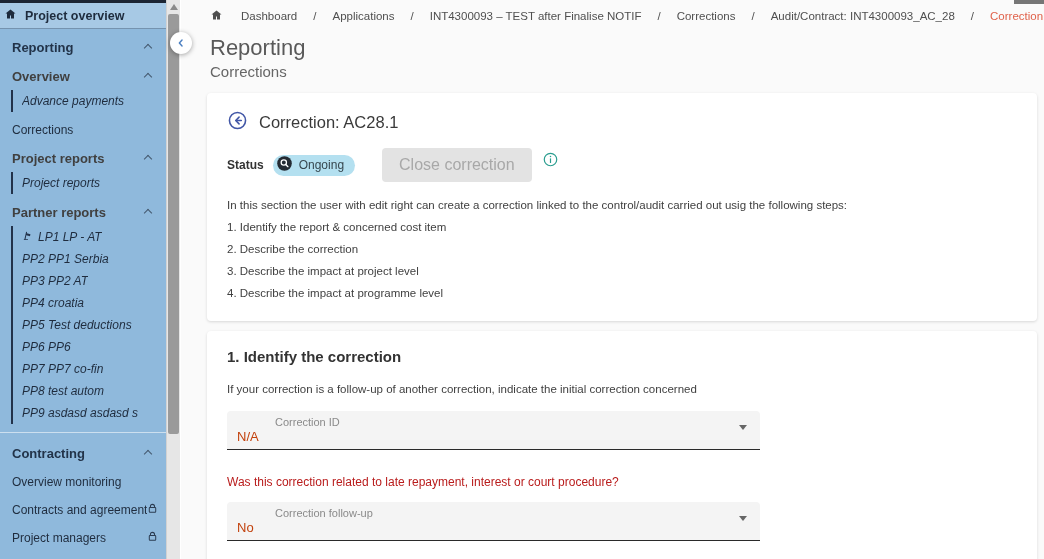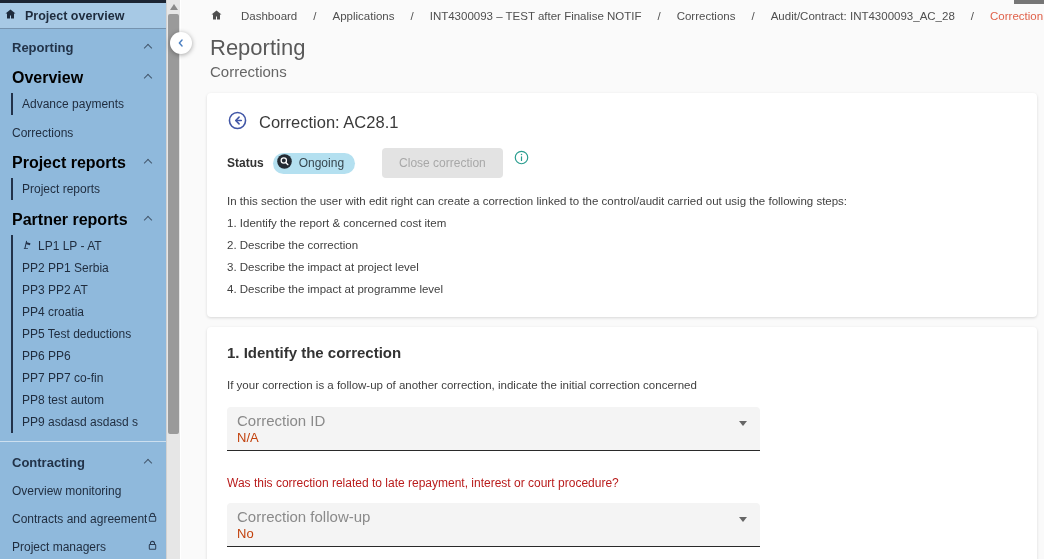--- a/index.html
+++ b/index.html
@@ -16,33 +16,33 @@
     display:flex; align-items:center; gap:8px; height:26px; padding:0 4px;
     background:#a7c9e5; border-bottom:1px solid rgba(25,45,75,.35);
     font-size:12.5px; font-weight:700; color:#1e2b3d; cursor:pointer;
   }
   .sec-head, .sub-head {
     display:flex; align-items:center; justify-content:space-between;
     padding:11px 12px 5px 12px; cursor:pointer;
   }
   .sec-head .lbl { font-size:13px; font-weight:700; color:#223349; }
   .sub-head { padding:9px 12px 4px 12px; }
-  .sub-head .lbl { font-size:16px; font-weight:600; color:#000000; }
+  .sub-head .lbl { font-size:13px; font-weight:600; color:#404040; }
   .chev-up {
     width:6px; height:6px; border:solid #44586e; border-width:0 1.5px 1.5px 0;
     transform:rotate(-135deg); margin-right:3px; flex:none;
   }
   .s-item {
     display:flex; align-items:center; justify-content:space-between;
     padding:5px 8px 5px 12px; font-size:12px; color:#1f2c3e; cursor:pointer;
   }
   .s-item .left { display:flex; align-items:center; gap:5px; min-width:0; }
   .s-item .txt { white-space:nowrap; overflow:hidden; }
   .group { margin:2px 0 2px 11px; border-left:2px solid #22324a; }
-  .group .s-item { padding:4px 16px 4px 9px; }
+  .group .s-item { padding:4px 16px 4px 9px;font-style:italic; }
   .side-divider { border-top:1px solid rgba(255,255,255,.55); margin:8px 0 2px 0; }
   .icon-svg { flex:none; display:block; }
 
   
   .side-scroll {
     position:absolute; left:166px; top:0; width:14px; height:559px;
     background:#e6e6e6; border-left:1px solid #d2d2d2;
   }
   .side-scroll .up-arrow {
     position:absolute; top:4px; left:3px;
@@ -87,37 +87,37 @@
   .corr-title { font-size:16.5px; color:#3a3a3a; }
 
   .status-row { display:flex; align-items:center; margin-top:13px; }
   .status-label { font-size:12px; font-weight:700; color:#333; }
   .chip {
     display:inline-flex; align-items:center; gap:6px; margin-left:9px;
     background:#b4e0f0; border-radius:12px; padding:2px 11px 2px 3px; height:21px;
   }
   .chip .chip-text { font-size:12px; color:#37474f; }
   .btn-disabled {
-    margin-left:27px; background:#e3e3e3; color:#a8a8a8; font-size:12px;
+    margin-left:27px; background:#e3e3e3; color:#a8a8a8; font-size:16px;
     padding:8px 17px; border:none; border-radius:4px; font-family:inherit;
   }
   .info-icn { margin-left:11px; margin-top:-8px; }
 
   .intro { margin-top:17px; font-size:11.5px; color:#3f3f3f; }
   .step { margin-top:10px; font-size:11.5px; color:#3f3f3f; }
 
   .sec2-title { font-size:15px; font-weight:700; color:#333; }
   .sec2-sub { margin-top:18px; font-size:11.5px; color:#3f3f3f; }
 
   .sel-field {
     position:relative; width:533px; margin-top:16px;
     background:#f4f4f4; border-bottom:1px solid #2a2a2a; border-radius:4px 4px 0 0;
     padding:5px 30px 5px 10px; cursor:pointer;
   }
-  .sel-field .flabel { font-size:15px; color:#8a8a8a; }
+  .sel-field .flabel { font-size:11px; color:#8a8a8a;margin-left:38px; }
   .sel-field .fvalue { font-size:13px; color:#c2410c; margin-top:1px; }
   .caret {
     position:absolute; right:13px; top:14px;
     width:0; height:0; border-left:4.5px solid transparent; border-right:4.5px solid transparent;
     border-top:5px solid #666;
   }
   .question { margin-top:25px; font-size:12px; color:#b91c1c; }
 
   .dates-row { display:flex; gap:18px; margin-top:22px; }
   .date-field {

